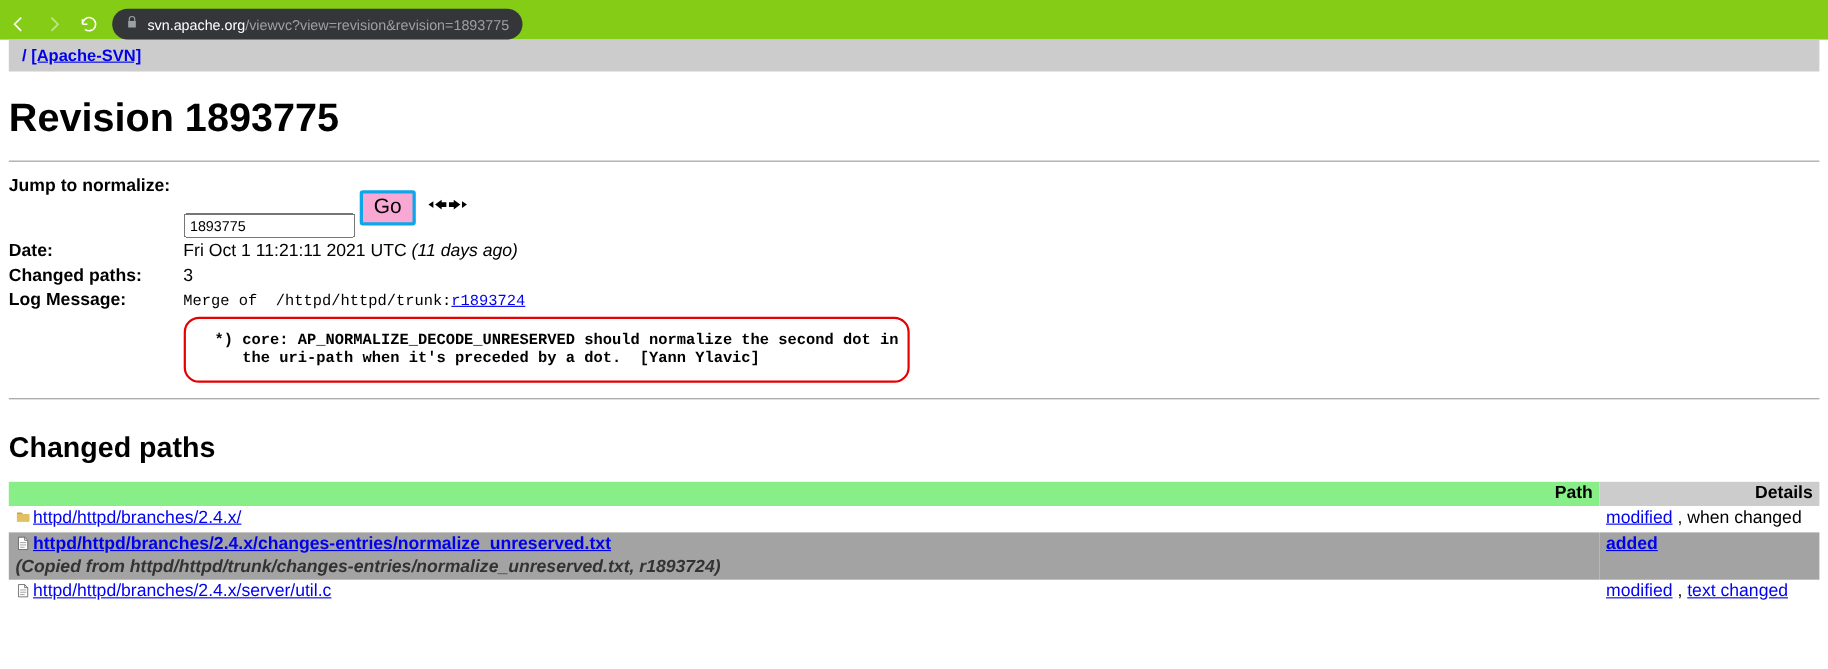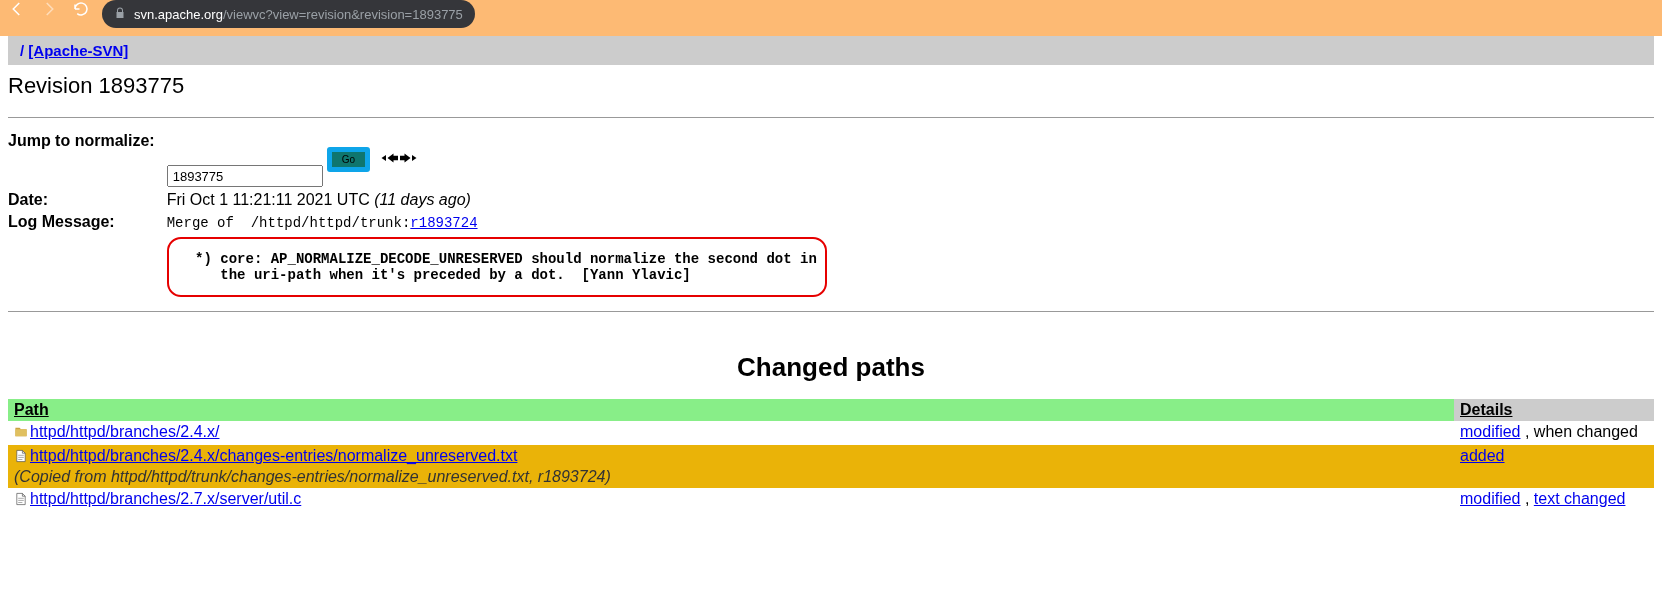--- a/index.html
+++ b/index.html
@@ -1,55 +1,55 @@
 <!DOCTYPE html>
 <html><head>
   <meta charset="utf-8">
   <style>
     * { box-sizing: border-box; }
     html, body { margin: 0; padding: 0; font-family: Arial, Helvetica, sans-serif; font-size: 16px; color: #000; background: #fff; }
-    .browser-chrome { background: #fdba74; height: 36px; display: flex; align-items: flex-start; padding: 0 8px; gap: 12px; }
+    .browser-chrome { background: #84cc16; height: 36px; display: flex; align-items: flex-end; padding: 0 8px; gap: 12px; }
     .nav-icons { display: flex; align-items: center; gap: 14px; }
     .nav-icons svg { width: 18px; height: 18px; fill: #fff; stroke: #fff; }
     .address-bar { background: #35363a; border-radius: 18px; height: 28px; flex: 0 1 auto; display: flex; align-items: center; padding: 0 12px; gap: 8px; min-width: 360px; }
     .lock svg { width: 12px; height: 12px; fill: #9aa0a6; }
     .url-text { color: #fff; font-size: 13px; white-space: nowrap; }
     .url-host { color: #fff; }
     .url-rest { color: #9aa0a6; }
 
     .content { padding: 0 8px 20px 8px; }
     .breadcrumb-bar { background: #cccccc; padding: 6px 12px; font-size: 15px; }
     .breadcrumb-bar a { color: #0000ee; text-decoration: underline; font-weight: bold; }
     .breadcrumb-bar .slash { color: #0000ee; font-weight: bold; }
 
-    h1.page-title { font-size: 22px; font-weight: normal; margin: 8px 0 18px 0; }
+    h1.page-title { font-size: 36px; font-weight: bold; margin: 21px 0 18px 0; }
     hr { border: none; border-top: 1px solid #999; margin: 12px 0; }
 
     table.meta { border-collapse: collapse; }
     table.meta th { text-align: left; font-weight: bold; padding: 2px 12px 2px 0; vertical-align: top; white-space: nowrap; }
     table.meta td { padding: 2px 0; vertical-align: top; }
     .jump-row td { display: flex; align-items: center; gap: 4px; }
     .rev-input { width: 156px; height: 22px; padding: 2px 4px; font-size: 13px; margin-top: 33px; }
-    .go-btn { padding: 2px 10px; font-size: 10px; border: 5px solid #0ea5e9; background: #0f766e; border-radius: 3px; cursor: pointer; }
+    .go-btn { padding: 2px 10px; font-size: 19px; border: 3px solid #0ea5e9; background: #f9a8d4; border-radius: 3px; cursor: pointer; }
     .arrow-icons { display: flex; gap: 2px; margin-left: 6px; }
     .arrow-icons svg { width: 18px; height: 14px; fill: #000; }
     .date-ago { font-style: italic; }
     .log-pre { font-family: "Courier New", monospace; font-size: 14px; white-space: pre; margin: 2px 0 6px 0; }
     .log-pre a { color: #0000ee; text-decoration: underline; }
     .log-box { border: 2.5px solid #e60000; border-radius: 14px; padding: 8px 14px; margin-top: 6px; max-width: 660px; }
     .log-box pre { font-family: "Courier New", monospace; font-size: 14px; white-space: pre; margin: 4px; font-weight: bold; }
 
-    h2.section-title { font-size: 26px; font-weight: bold; margin: 40px 0 16px 0; text-align: center; }
+    h2.section-title { font-size: 26px; font-weight: bold; margin: 28px 0 16px 0; }
 
     table.paths { width: 100%; border-collapse: collapse; }
-    table.paths th { text-align: left; font-weight: bold; padding: 2px 6px; text-decoration: underline; }
+    table.paths th { text-align: right; font-weight: bold; padding: 2px 6px; }
     table.paths th.path-col { background: #88ee88; }
     table.paths th.details-col { background: #cccccc; width: 200px; }
     table.paths td { padding: 2px 6px; vertical-align: top; }
-    table.paths tr.alt { background: #eab308; }
+    table.paths tr.alt { background: #a3a3a3; font-weight: bold; }
     .path-link { color: #0000ee; text-decoration: underline; }
     .file-icon { display: inline-block; vertical-align: -2px; margin-right: 2px; }
     .file-icon svg { width: 14px; height: 14px; }
     .copied { font-style: italic; color: #333; display: block; padding-top: 1px; }
     .details a { color: #0000ee; text-decoration: underline; }
   </style>
 </head>
 <body>
 
 <div class="browser-chrome">
@@ -98,20 +98,24 @@
                   <path d="M22 8l-6-4v8z"></path>
                 </svg></span>
         </span>
       </td>
     </tr>
     <tr>
       <th>Date:</th>
       <td><span>Fri Oct 1 11:21:11 2021 UTC</span> <span class="date-ago">(11 days ago)</span></td>
     </tr>
     <tr>
+      <th>Changed paths:</th>
+      <td>3</td>
+    </tr>
+    <tr>
       <th>Log Message:</th>
       <td>
         <div class="log-pre"><span>Merge of  /httpd/httpd/trunk:</span><a href="#">r1893724</a></div>
         <div class="log-box">
               <pre> *) core: AP_NORMALIZE_DECODE_UNRESERVED should normalize the second dot in
     the uri-path when it's preceded by a dot.  [Yann Ylavic]</pre>
             </div>
       </td>
     </tr>
   </tbody>
@@ -142,18 +146,18 @@
                 <path fill="none" stroke="#555" d="M12 2v4h4"></path>
                 <path stroke="#888" d="M6 9h8M6 12h8M6 15h6"></path>
               </svg></span><a href="#" class="path-link">httpd/httpd/branches/2.4.x/changes-entries/normalize_unreserved.txt</a><span class="copied">(Copied from httpd/httpd/trunk/changes-entries/normalize_unreserved.txt, r1893724)</span></td>
           <td class="details"><a href="#">added</a></td>
         </tr>
         <tr>
           <td><span class="file-icon"><svg viewBox="0 0 20 20">
                 <path fill="#fff" stroke="#555" d="M4 2h8l4 4v12H4z"></path>
                 <path fill="none" stroke="#555" d="M12 2v4h4"></path>
                 <path stroke="#888" d="M6 9h8M6 12h8M6 15h6"></path>
-              </svg></span><a href="#" class="path-link">httpd/httpd/branches/2.7.x/server/util.c</a></td>
+              </svg></span><a href="#" class="path-link">httpd/httpd/branches/2.4.x/server/util.c</a></td>
           <td class="details"><a href="#">modified</a><span> , </span><a href="#">text changed</a></td>
         </tr>
       </tbody>
   </table>
 </div>
 
 </body></html>

